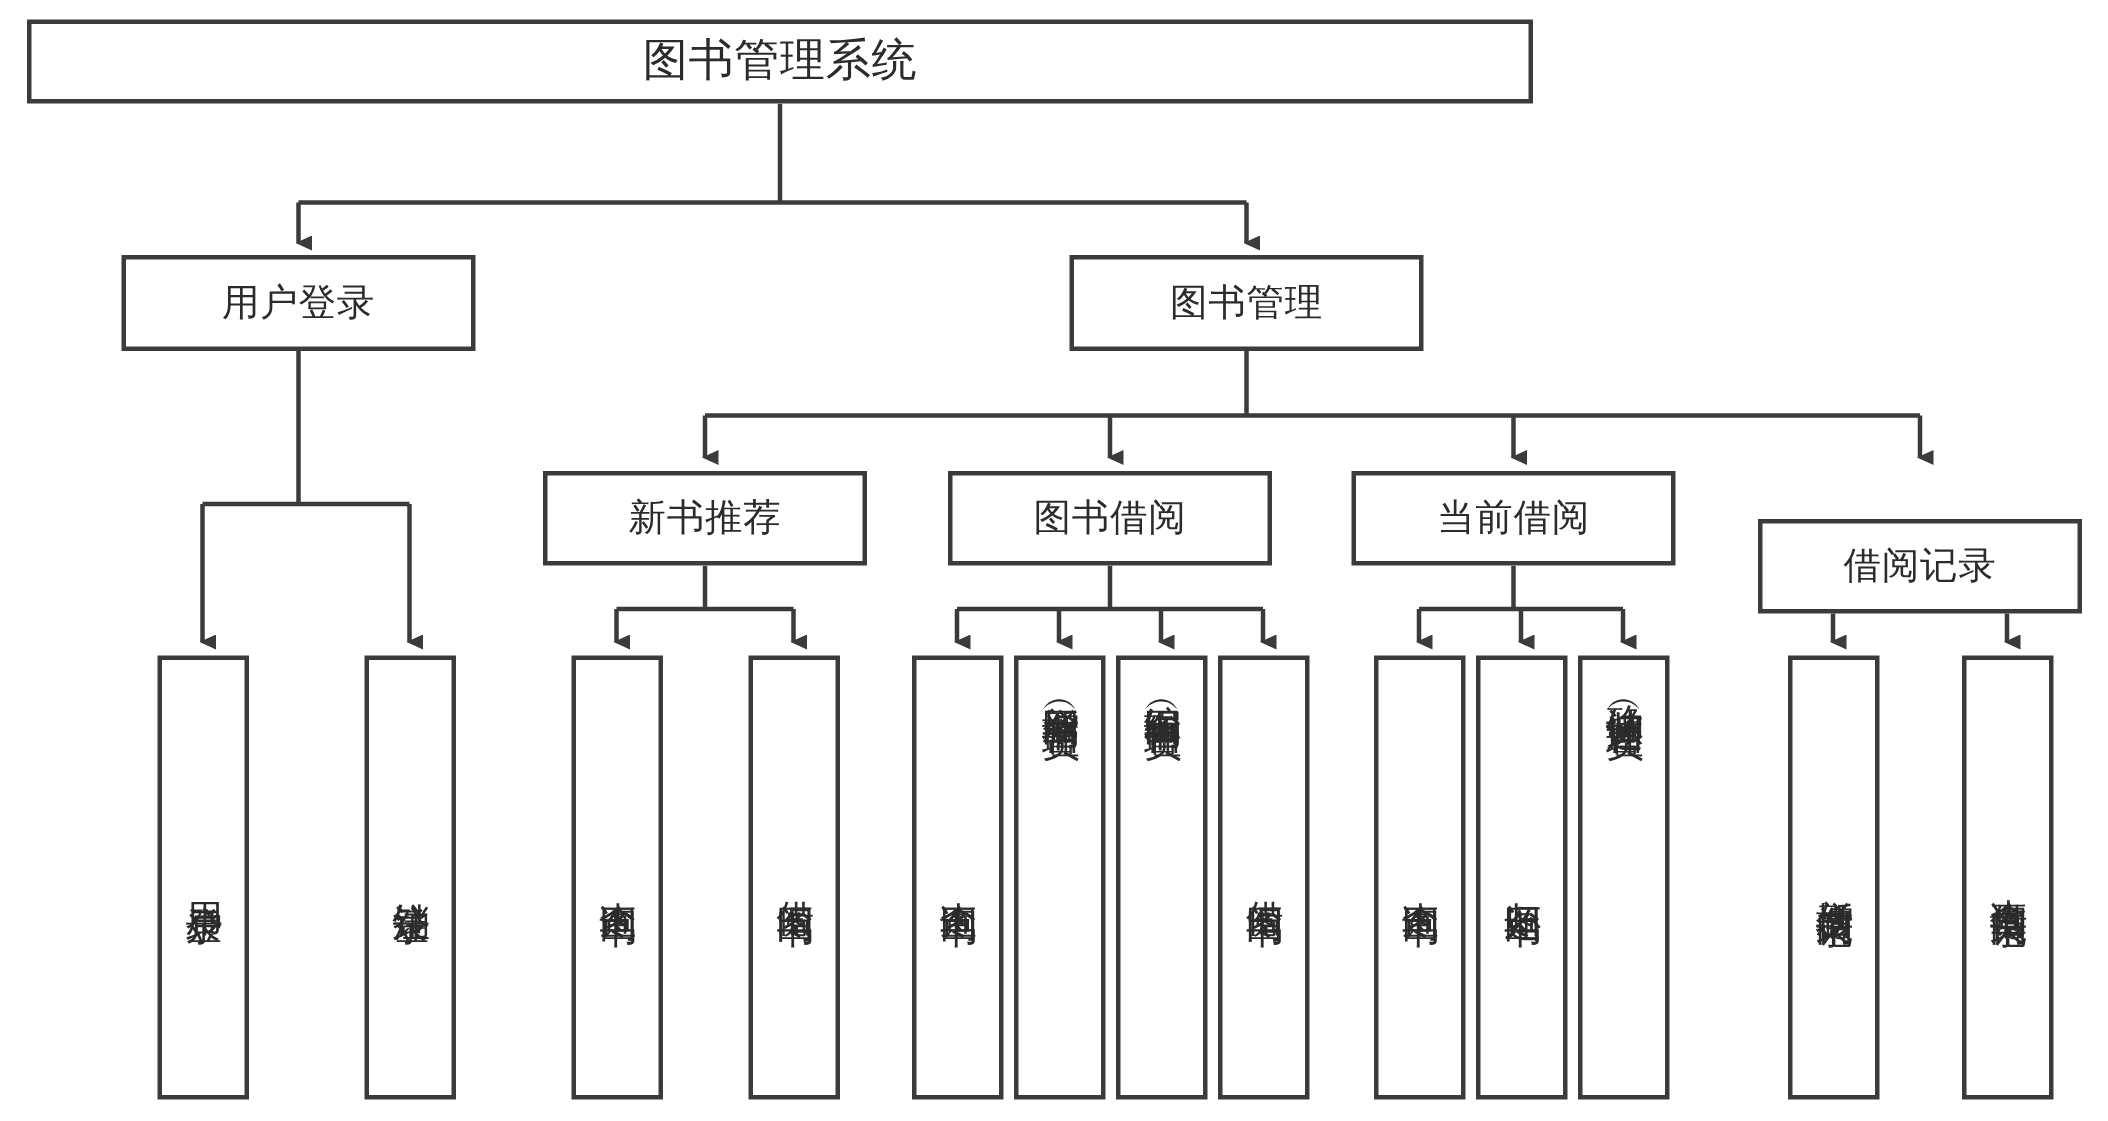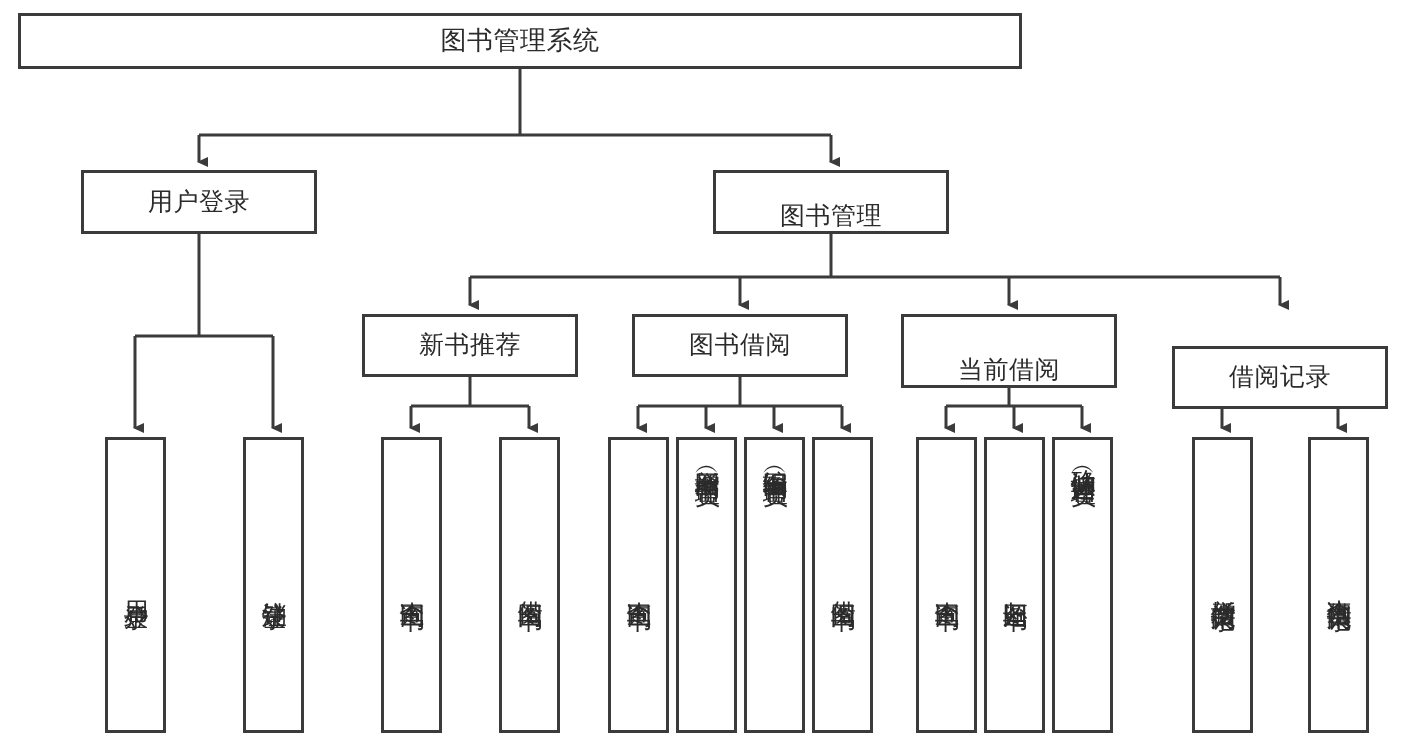--- a/index.html
+++ b/index.html
@@ -42,21 +42,21 @@
     text-align: center;
     color: #2b2b2b;
     letter-spacing: 0.5px;
     line-height: 1.15;
   }
   
   .node.horiz .label {
     font-size: 25px;
   }
   .node.root .label {
-    font-size: 26px;
+    font-size: 30px;
   }
   
   .node.vert {
     align-items: flex-start;
     justify-content: center;
     padding-top: 10px;
   }
   .node.vert .label {
     writing-mode: vertical-rl;
     text-orientation: upright;
@@ -137,33 +137,33 @@
   </svg>
 
   <div class="node horiz root" style="left:18px; top:13px; width:1004px; height:56px;">
     <span class="label">图书管理系统</span>
   </div>
 
   <div class="node horiz" style="left:81px; top:170px; width:236px; height:64px;">
     <span class="label">用户登录</span>
   </div>
 
-  <div class="node horiz" style="left:713px; top:170px; width:236px; height:64px;align-items:flex-end;">
+  <div class="node horiz" style="left:713px; top:170px; width:236px; height:64px;">
     <span class="label">图书管理</span>
   </div>
 
   <div class="node horiz" style="left:632px; top:314px; width:216px; height:63px;">
     <span class="label">图书借阅</span>
   </div>
 
   <div class="node horiz" style="left:362px; top:314px; width:216px; height:63px;">
     <span class="label">新书推荐</span>
   </div>
 
-  <div class="node horiz" style="left:901px; top:314px; width:216px; height:74px;align-items:flex-end;">
+  <div class="node horiz" style="left:901px; top:314px; width:216px; height:63px;">
     <span class="label">当前借阅</span>
   </div>
 
   <div class="node horiz" style="left:1172px; top:314px; width:216px; height:63px;margin-top:32px;">
     <span class="label">借阅记录</span>
   </div>
 
   <div class="node vert centred" style="left:105px; top:437px; width:61px; height:296px;">
     <span class="label">用户登录</span>
   </div>

